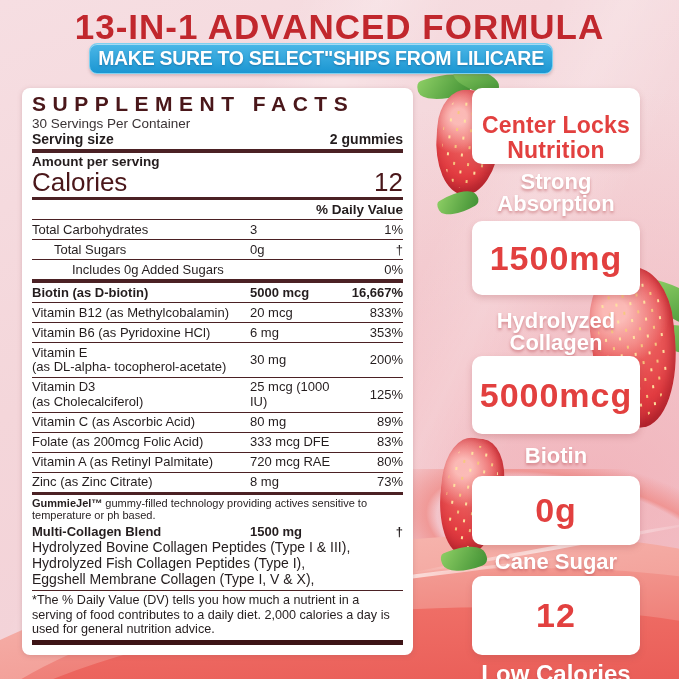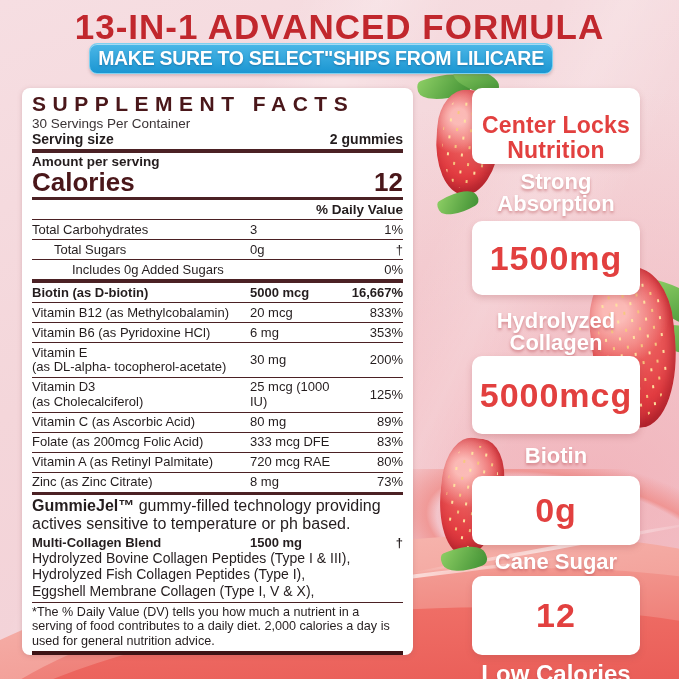--- a/index.html
+++ b/index.html
@@ -81,34 +81,34 @@
     border-radius:8px;box-shadow:0 1px 5px rgba(150,90,95,.28);
     padding:5px 10px 6px 10px;color:var(--ink);overflow:hidden;
   }
   .sf-title{color:var(--maroon);font-weight:bold;font-size:21px;letter-spacing:6.5px;line-height:1.05;white-space:nowrap;}
   .sf-servings{font-size:13.5px;color:#3a3335;margin-top:1px;}
   .sf-line{display:flex;justify-content:space-between;font-weight:bold;font-size:14px;}
   .hr4{border:0;border-top:4px solid var(--rule);margin:2px 0 1px 0;}
   .hr3{border:0;border-top:3px solid var(--rule);margin:1px 0;}
   .sf-aps{font-weight:bold;font-size:13.5px;margin-top:1px;}
   .sf-cal{display:flex;justify-content:space-between;align-items:flex-end;
-          color:var(--maroon);font-weight:bold;font-size:26px;line-height:1.0;margin:0 0 2px 0;}
+          color:var(--maroon);font-weight:normal;font-size:26px;line-height:1.0;margin:0 0 2px 0;}
   .sf-dvh{text-align:right;font-weight:bold;font-size:13.5px;padding:1px 0 2px 0;border-bottom:1.5px solid var(--rule);}
   .row{display:flex;align-items:center;font-size:13px;line-height:1.12;
        padding:2.5px 0 2px 0;border-bottom:1.5px solid var(--rule);}
   .row .nm{width:218px;}
   .row .nm .sub{display:block;}
   .row .amt{width:93px;}
   .row .dv{flex:1;text-align:right;}
   .row.ind1 .nm{padding-left:22px;}
   .row.ind2 .nm{padding-left:40px;}
   .row.bold{font-weight:bold;}
   .row.thick-top{border-top:3px solid var(--rule);}
   .row.thick-bottom{border-bottom:3.5px solid var(--rule);}
-  .para{font-size:16px;line-height:1.14;margin-top:2px;}
+  .para{font-size:11px;line-height:1.14;margin-top:2px;}
   .blend-head{display:flex;font-weight:bold;font-size:13px;margin-top:2px;}
   .blend-head .nm{width:218px;}
   .blend-head .amt{width:93px;}
   .blend-head .dv{flex:1;text-align:right;}
   .blend-list{font-size:14px;line-height:1.16;}
   .foot-rule{border:0;border-top:1.5px solid var(--rule);margin:3px 0 2px 0;}
   .footnote{font-size:12.6px;line-height:1.14;}
   .hr-dark{border:0;border-top:5px solid #3d1416;margin:3px 0;}
   .lead{font-weight:bold;}
   

